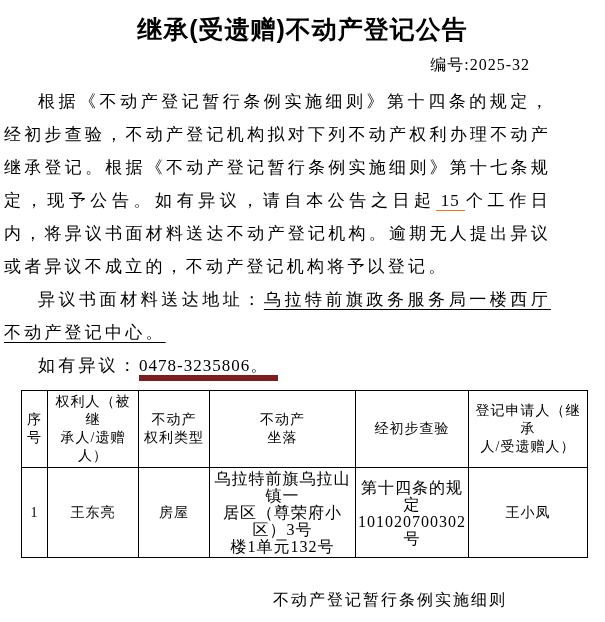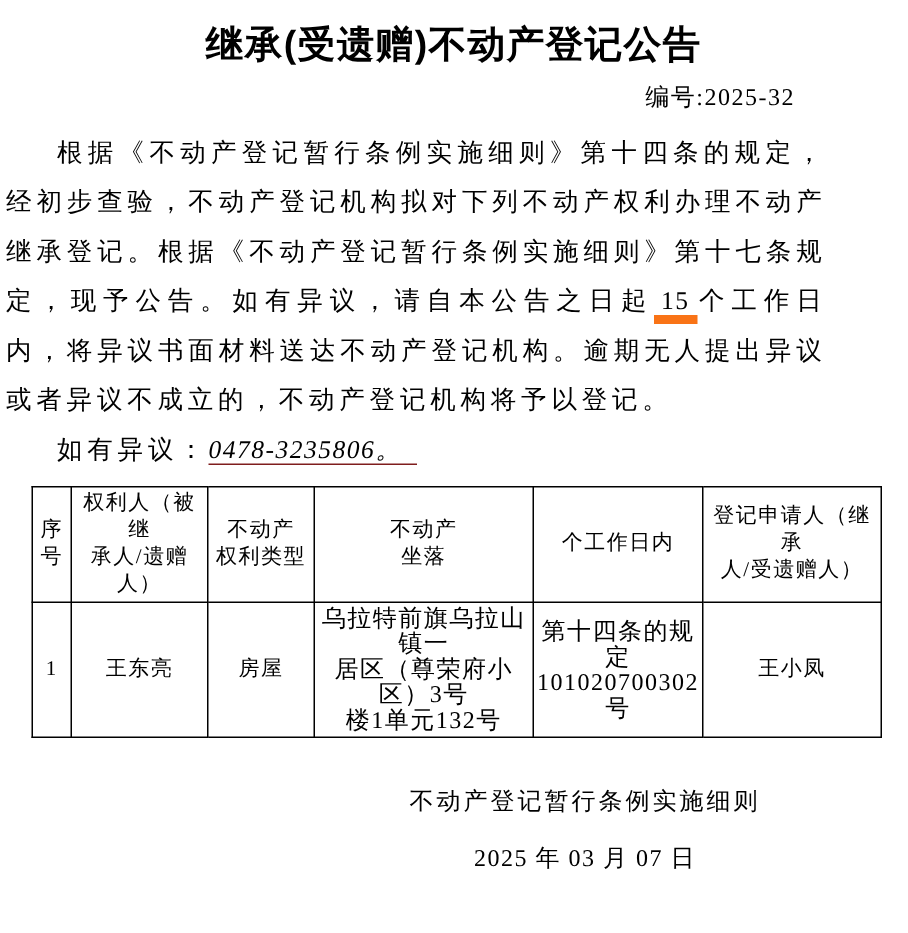--- a/index.html
+++ b/index.html
@@ -35,29 +35,28 @@
     letter-spacing:3.2px;
     text-align:justify;
   }
   .body-text p { text-indent:2em; }
   .u-line {
     text-decoration:underline;
     text-underline-offset:4px;
     text-decoration-thickness:1px;
   }
   .u-num {
-    border-bottom:6px solid #f97316;
+    border-bottom:1px solid #f97316;
     padding:0 5px;
     letter-spacing:1px;
   }
   .u-phone {
-    border-bottom:1px solid #7f1d1d;
+    border-bottom:6px solid #7f1d1d;
     padding-right:10px;
     letter-spacing:1px;
-    font-style:italic;
   }
   table.notice {
     border-collapse:collapse;
     margin:8px 0 0 21px;
     width:566px;
     table-layout:fixed;
     font-size:14px;
   }
   table.notice th, table.notice td {
     border:1px solid #000;
@@ -87,20 +86,21 @@
 <body>
 
 <div class="page">
 
   <h1 class="title">继承(受遗赠)不动产登记公告</h1>
 
   <div class="doc-number">编号:2025-32</div>
 
   <div class="body-text">
     <p><span>根据《不动产登记暂行条例实施细则》第十四条的规定，经初步查验，不动产登记机构拟对下列不动产权利办理不动产继承登记。根据《不动产登记暂行条例实施细则》第十七条规定，现予公告。如有异议，请自本公告之日起</span><span class="u-num">15</span><span>个工作日内，将异议书面材料送达不动产登记机构。逾期无人提出异议或者异议不成立的，不动产登记机构将予以登记。</span></p>
+    <p><span>异议书面材料送达地址：</span><span class="u-line">乌拉特前旗政务服务局一楼西厅不动产登记中心。</span></p>
     <p><span>如有异议：</span><span class="u-phone">0478-3235806。</span></p>
   </div>
 
   <table class="notice">
     <colgroup>
       <col class="c1">
         <col class="c2">
         <col class="c3">
       <col class="c4">
         <col class="c5">
@@ -109,21 +109,21 @@
     <thead>
       <tr>
         <th>序
 号</th>
         <th>权利人（被继
 承人/遗赠人）</th>
         <th>不动产
 权利类型</th>
         <th>不动产
 坐落</th>
-        <th>个工作日内</th>
+        <th>经初步查验</th>
         <th>登记申请人（继承
 人/受遗赠人）</th>
       </tr>
     </thead>
     <tbody>
       <tr>
         <td>1</td>
         <td>王东亮</td>
         <td>房屋</td>
         <td class="addr">乌拉特前旗乌拉山镇一

